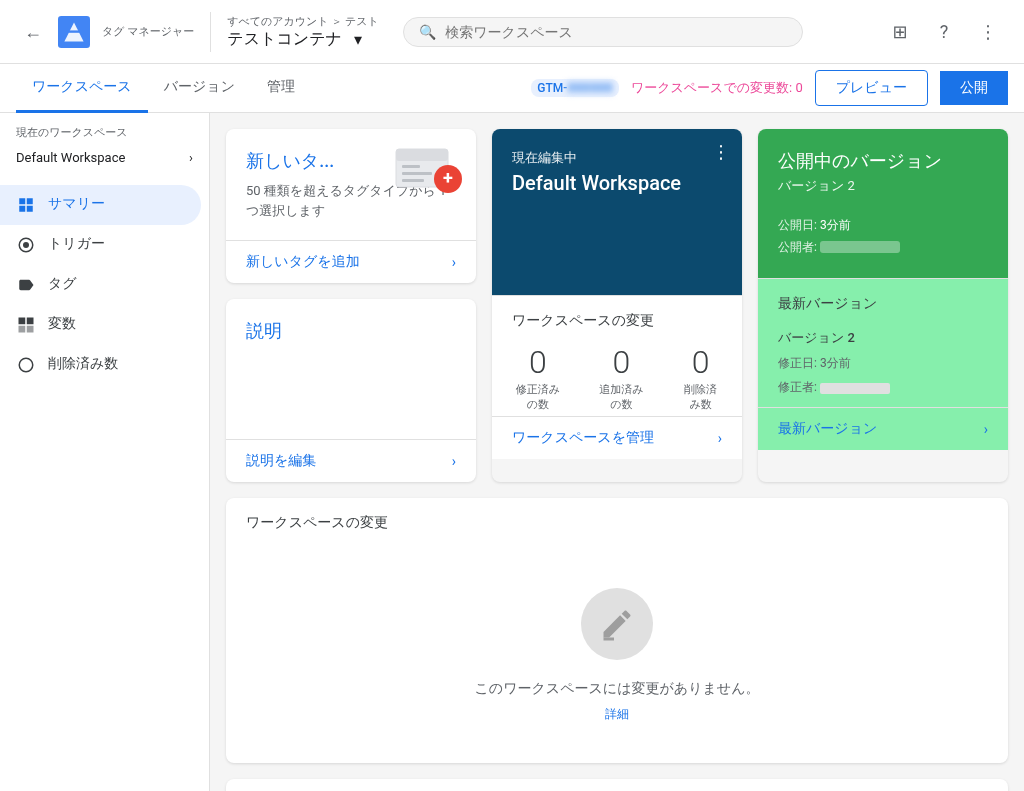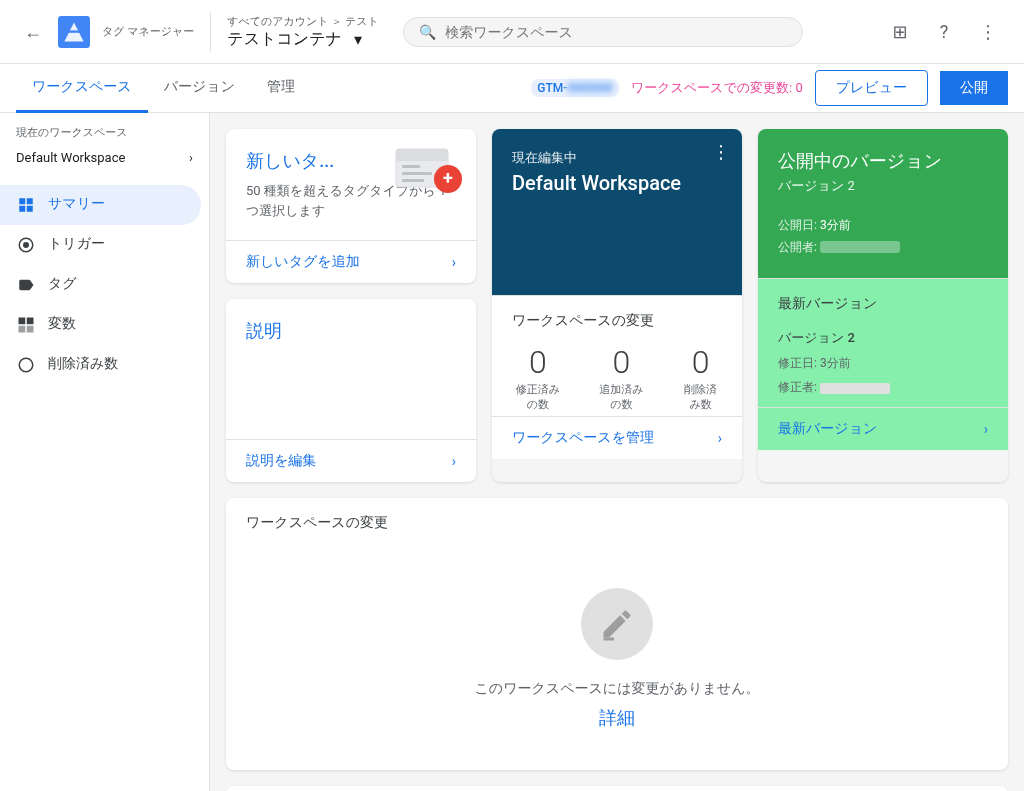--- a/index.html
+++ b/index.html
@@ -463,21 +463,21 @@
       font-size: 28px;
       color: #9e9e9e;
     }
     .empty-text {
       font-size: 14px;
       color: #5f6368;
       margin-bottom: 8px;
     }
     .empty-link {
       color: #1a73e8;
-      font-size: 18px;
+      font-size: 12px;
       cursor: pointer;
     }
 
     
     .stacked-card {
       display: flex;
       flex-direction: column;
       gap: 0;
       border-radius: 8px;
       overflow: hidden;

